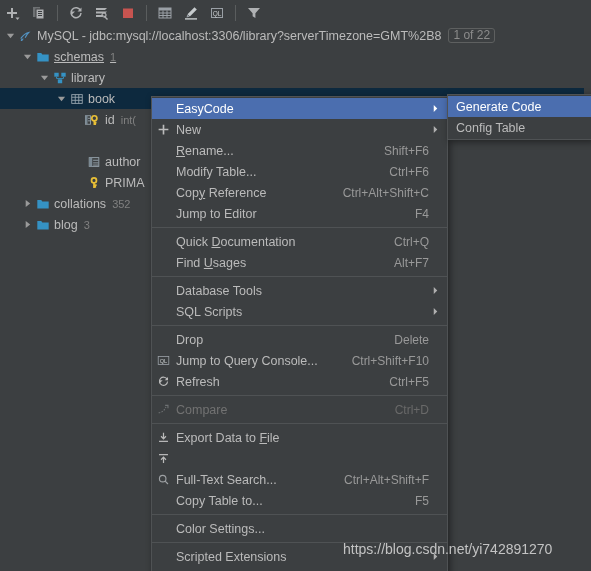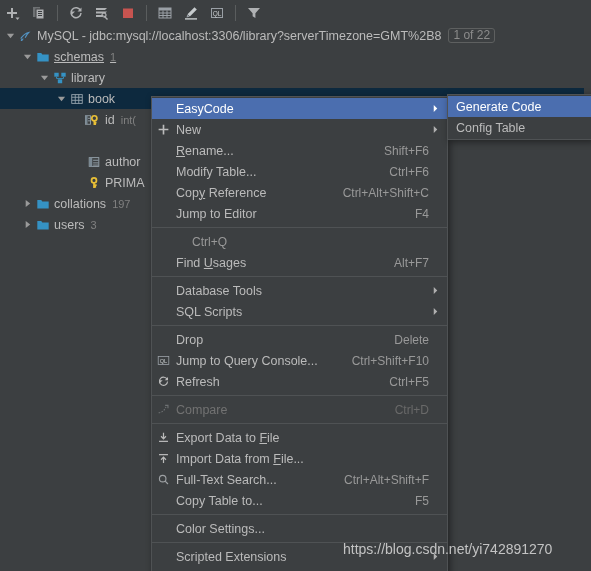--- a/index.html
+++ b/index.html
@@ -308,35 +308,35 @@
         <svg width="9" height="9" viewBox="0 0 10 10">
           <path d="M3 1v8l5-4z" fill="#9a9a9a"></path>
         </svg>
       </div>
       <div class="ticon">
         <svg width="14" height="14" viewBox="0 0 16 16">
           <path d="M1.5 3.5h4.5l1.2 1.5h7.3v8H1.5z" fill="#3592c4"></path>
         </svg>
       </div>
       <span class="tlabel">collations</span>
-      <span class="tsub">197</span>
+      <span class="tsub">352</span>
     </div>
     <div class="row" style="top: 189px;">
       <div style="width:21px;flex:none"></div>
       <div class="tri">
         <svg width="9" height="9" viewBox="0 0 10 10">
           <path d="M3 1v8l5-4z" fill="#9a9a9a"></path>
         </svg>
       </div>
       <div class="ticon">
         <svg width="14" height="14" viewBox="0 0 16 16">
           <path d="M1.5 3.5h4.5l1.2 1.5h7.3v8H1.5z" fill="#3592c4"></path>
         </svg>
       </div>
-      <span class="tlabel">users</span>
+      <span class="tlabel">blog</span>
       <span class="tsub">3</span>
     </div>
   </div>
 
 <div id="ctxmenu">
     <div class="mi hl">
       <div class="micon"></div>
       <div class="mlabel">EasyCode</div>
       <div class="marrow">
         <svg width="7" height="9" viewBox="0 0 8 10">
@@ -377,20 +377,21 @@
     </div>
     <div class="mi">
       <div class="micon"></div>
       <div class="mlabel">Jump to Editor</div>
       <div class="mkey">F4</div>
       <div class="marrow"></div>
     </div>
     <div class="msep"></div>
     <div class="mi">
       <div class="micon"></div>
+      <div class="mlabel">Quick <span class="mn">D</span>ocumentation</div>
       <div class="mkey">Ctrl+Q</div>
       <div class="marrow"></div>
     </div>
     <div class="mi">
       <div class="micon"></div>
       <div class="mlabel">Find <span class="mn">U</span>sages</div>
       <div class="mkey">Alt+F7</div>
       <div class="marrow"></div>
     </div>
     <div class="msep"></div>
@@ -465,21 +466,20 @@
       <div class="mlabel">Export Data to <span class="mn">F</span>ile</div>
       <div class="marrow"></div>
     </div>
     <div class="mi">
       <div class="micon">
         <svg width="13" height="13" viewBox="0 0 16 16">
           <path d="M8 13.5V6.5M5 9.5L8 6.2 11 9.5" fill="none" stroke="#bbbbbb" stroke-width="1.5"></path>
           <rect x="2.5" y="2.5" width="11" height="1.5" fill="#bbbbbb"></rect>
         </svg>
       </div>
-      <div class="mlabel">Import Data from <span class="mn">F</span>ile...</div>
       <div class="marrow"></div>
     </div>
     <div class="mi">
       <div class="micon">
         <svg width="13" height="13" viewBox="0 0 16 16">
           <circle cx="7" cy="7" r="4" fill="none" stroke="#9da0a3" stroke-width="1.4"></circle>
           <path d="M10 10l3.5 3.5" stroke="#9da0a3" stroke-width="1.5"></path>
         </svg>
       </div>
       <div class="mlabel">Full-Text Search...</div>

